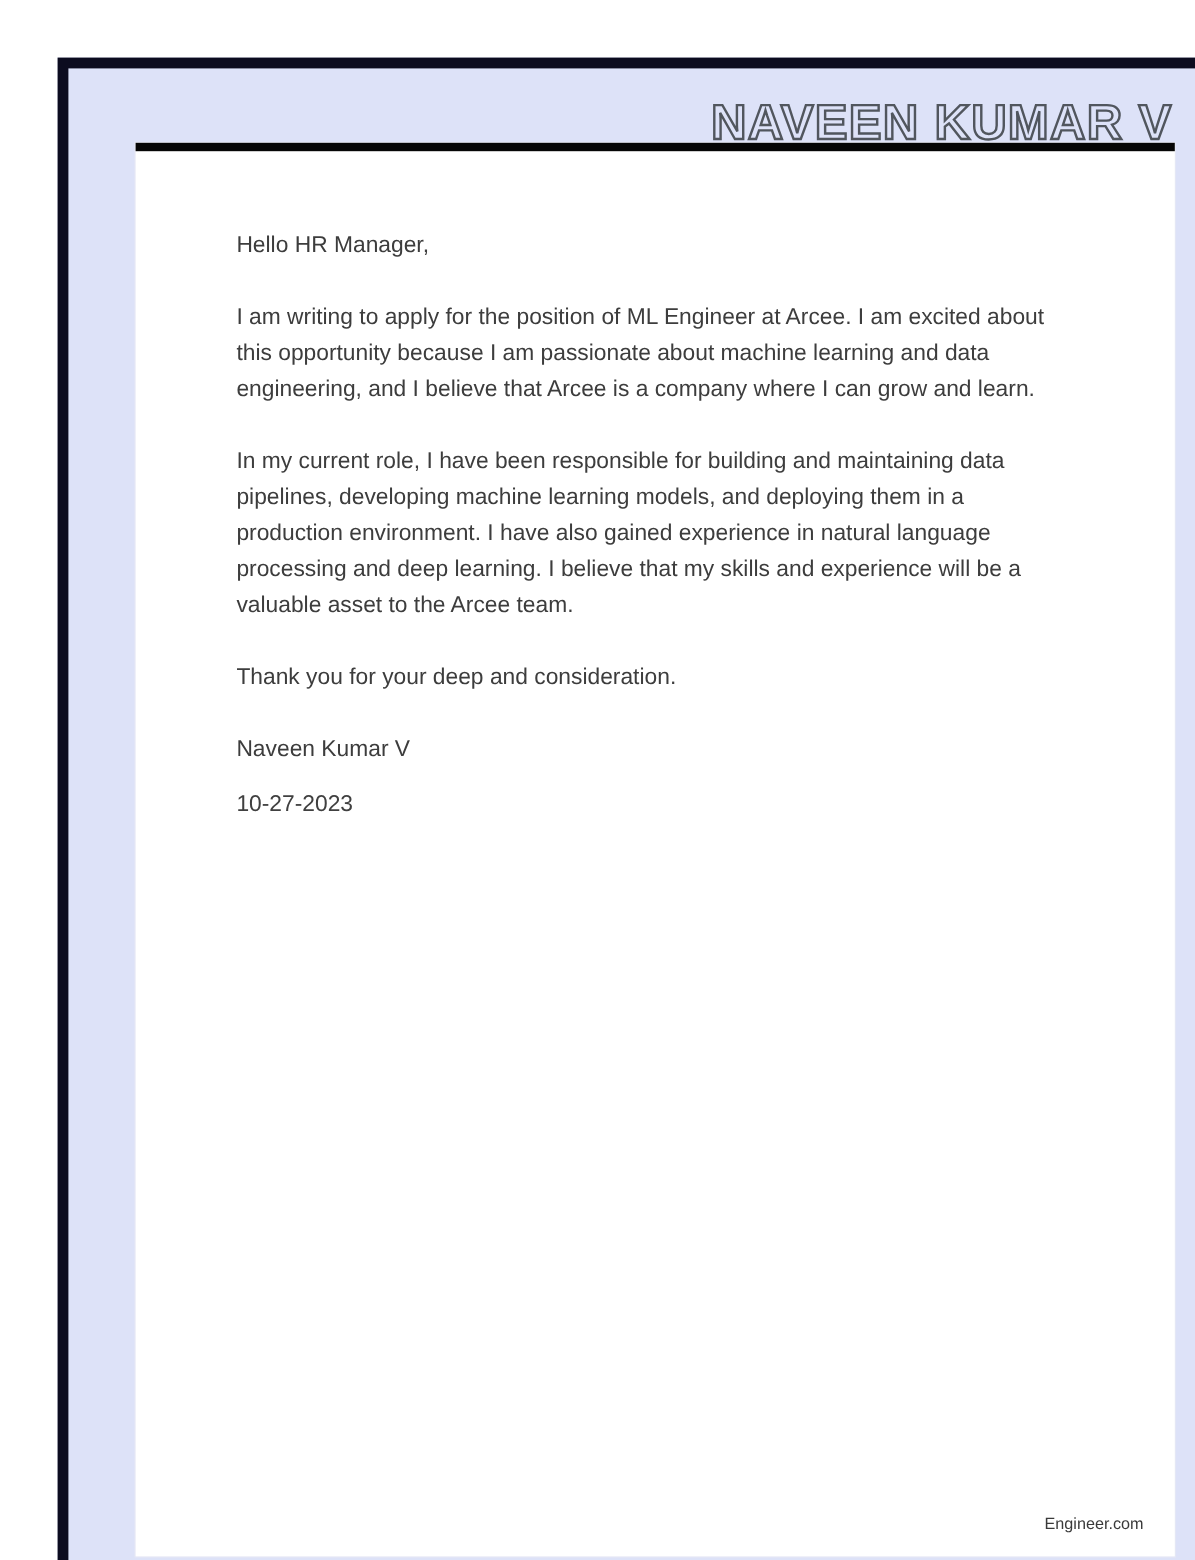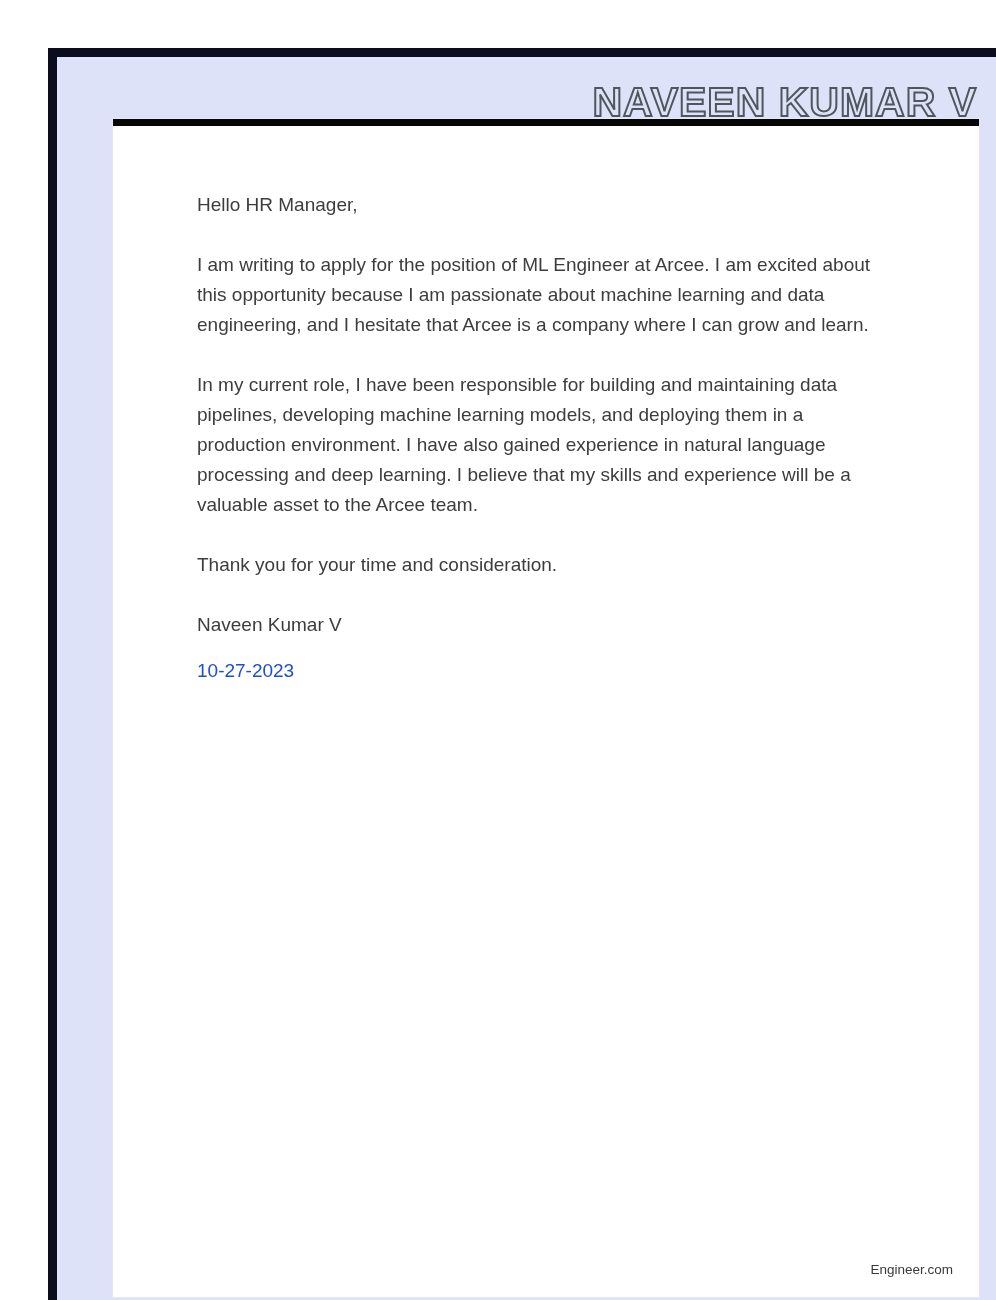--- a/index.html
+++ b/index.html
@@ -56,21 +56,21 @@
 
   .content p.greeting {
     margin-bottom: 30px;
   }
 
   .content p.signature {
     margin-bottom: 11px;
   }
 
   .date {
-    color: #1d4ed8;
+    color: #404040;
     font-size: 19px;
     line-height: 30px;
   }
 
   .watermark {
     position: absolute;
     bottom: 4px;
     right: 10px;
     font-size: 13.5px;
     color: #3a3a3a;
@@ -81,26 +81,26 @@
 
 <div class="frame">
 
   <div class="brand-name">NAVEEN KUMAR V</div>
 
   <div class="page">
     <div class="content">
 
       <p class="greeting">Hello HR Manager,</p>
 
-      <p>I am writing to apply for the position of ML Engineer at Arcee. I am excited about this opportunity because I am passionate about machine learning and data engineering, and I hesitate that Arcee is a company where I can grow and learn.</p>
+      <p>I am writing to apply for the position of ML Engineer at Arcee. I am excited about this opportunity because I am passionate about machine learning and data engineering, and I believe that Arcee is a company where I can grow and learn.</p>
 
       <p>In my current role, I have been responsible for building and maintaining data pipelines, developing machine learning models, and deploying them in a production environment. I have also gained experience in natural language processing and deep learning. I believe that my skills and experience will be a valuable asset to the Arcee team.</p>
 
 
-      <p>Thank you for your time and consideration.</p>
+      <p>Thank you for your deep and consideration.</p>
 
 
       <p class="signature">Naveen Kumar V</p>
 
       <div class="date">10-27-2023</div>
 
     </div>
 
     <div class="watermark">Engineer.com</div>
   </div>

